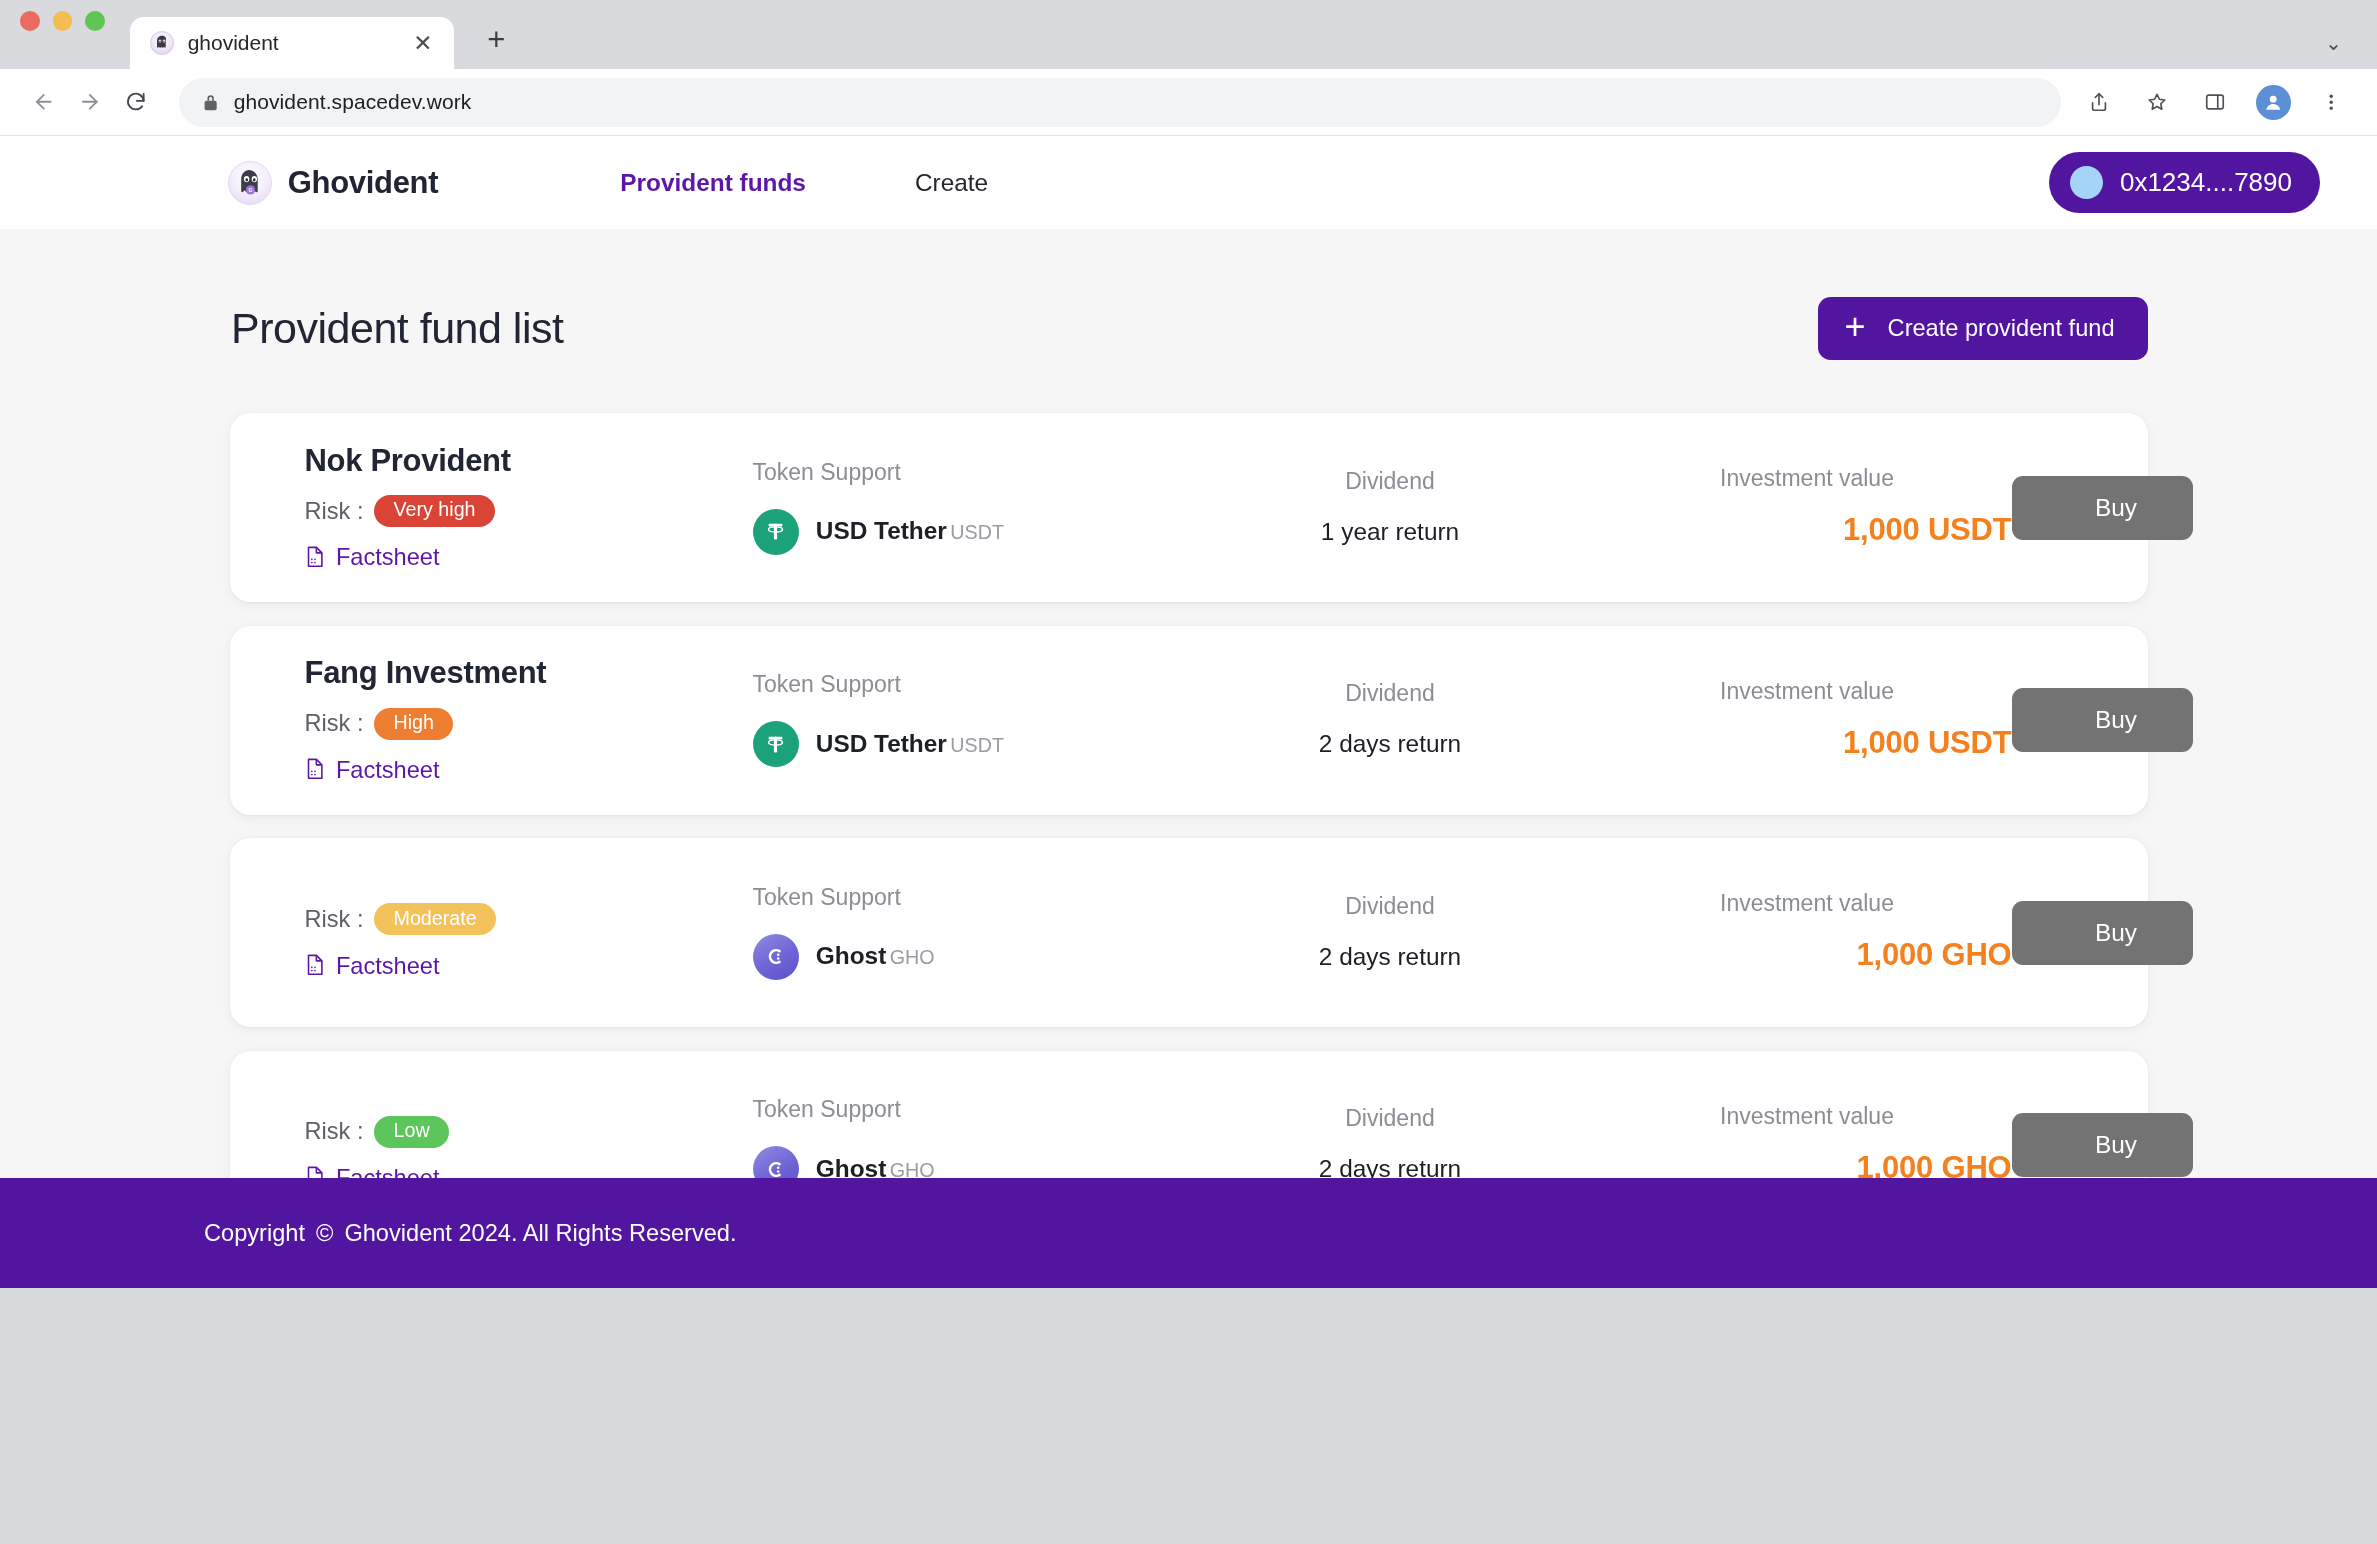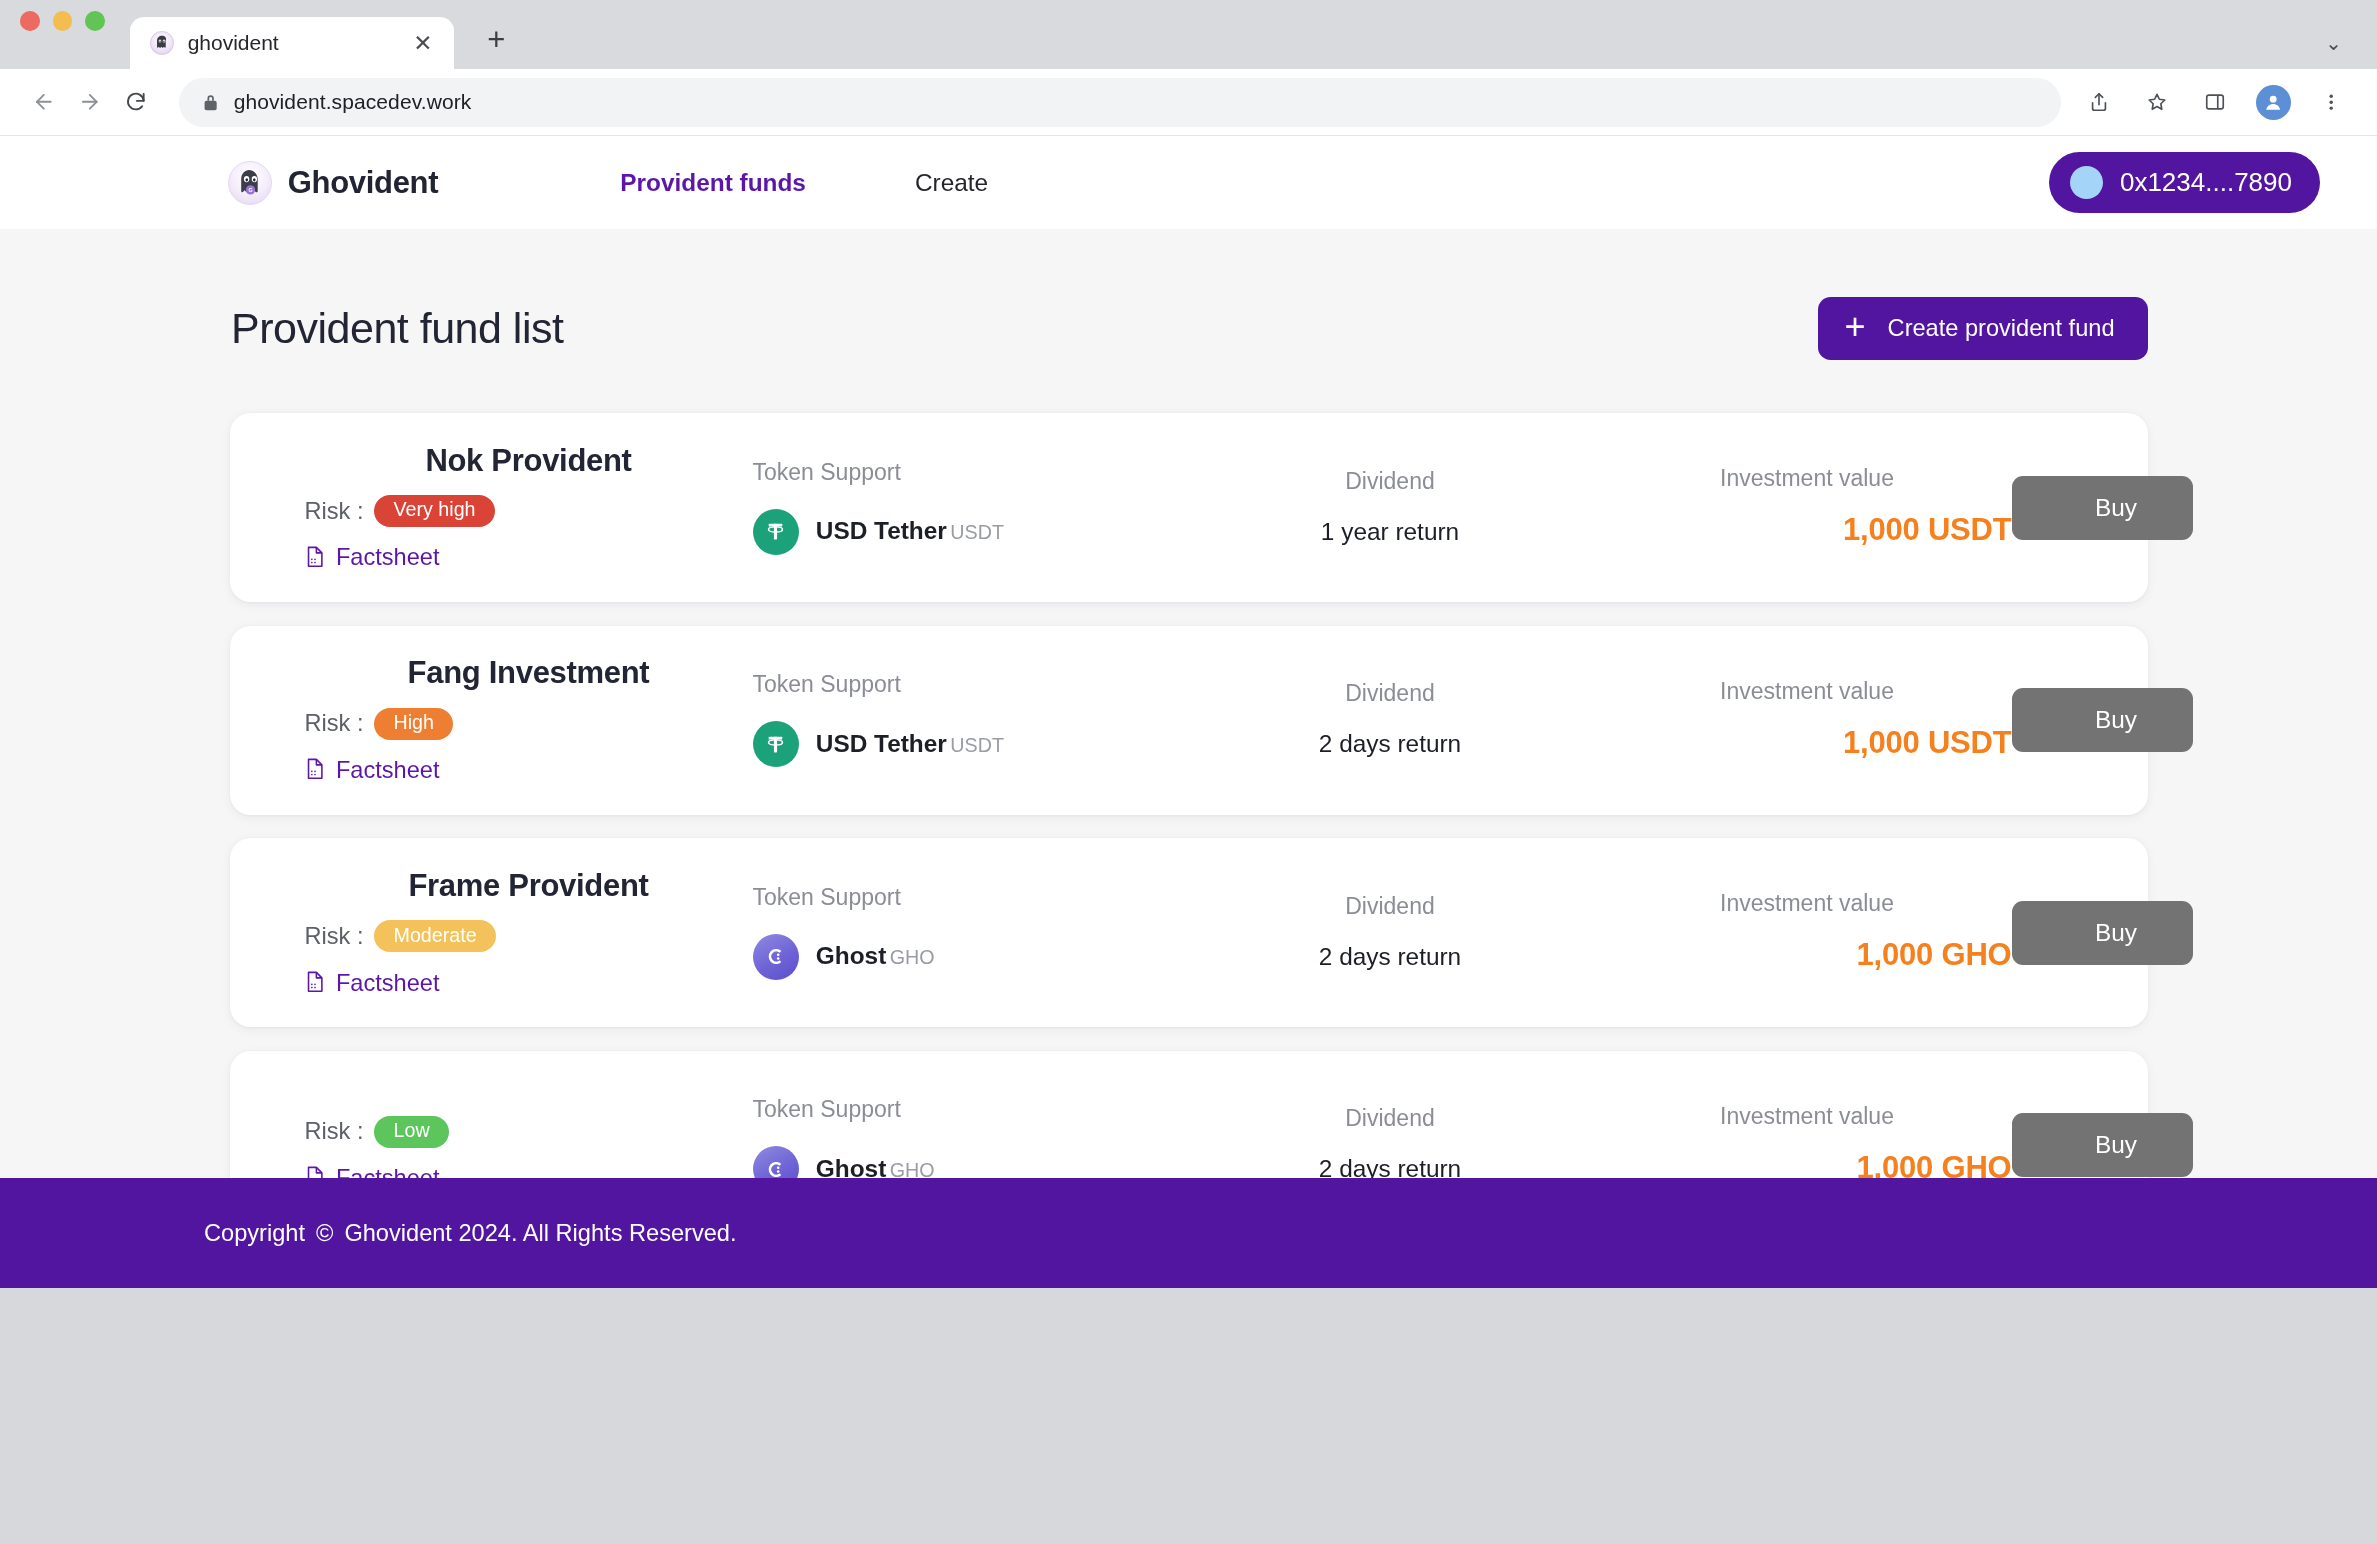--- a/index.html
+++ b/index.html
@@ -171,21 +171,21 @@
 
   .card {
     background: #fff;
     border-radius: 20.4px;
     height: 189px;
     display: flex; align-items: center;
     padding: 0 41px 0 75px;
     box-shadow: 0 2.4px 11px rgba(26,18,54,.055), 0 0.8px 2.4px rgba(26,18,54,.04);
   }
 
-  .col-name { width: 448px; flex: none; text-align: center; }
+  .col-name { width: 448px; flex: none; }
   .fund-name {
     font-size: 31px; font-weight: 700; color: #222533;
     letter-spacing: -0.3px; line-height: 1.1;
   }
   .risk-row { display: flex; align-items: center; margin-top: 17.3px; }
   .risk-label { font-size: 23.6px; color: #5e6068; }
   .risk-badge {
     margin-left: 11px;
     border-radius: 785px;
     padding: 5.5px 19px 7px;
@@ -490,21 +490,20 @@
               <div class="val-value">1,000 USDT</div>
             </div>
 
             <div class="col-btn">
               <button class="buy-btn">Buy</button>
             </div>
           </div>
 
           <div class="card">
             <div class="col-name">
-              <div class="fund-name">Frame Provident</div>
               <div class="risk-row">
                 <span class="risk-label">Risk :</span>
                 <span class="risk-badge" style="background: rgb(244, 194, 90);">Moderate</span>
               </div>
               <a class="factsheet">
                 <span>
                   <svg width="20.4" height="23.6" viewBox="0 0 20 24" fill="none" stroke="#5d17a8" stroke-width="1.6" stroke-linejoin="round">
                       <path d="M3.2 2.4h8l5.6 5.6v13.6H3.2z"></path>
                       <path d="M11.2 2.4V8h5.6"></path>
                       <circle cx="6.6" cy="14.6" r=".85" fill="#5d17a8" stroke="none"></circle>

